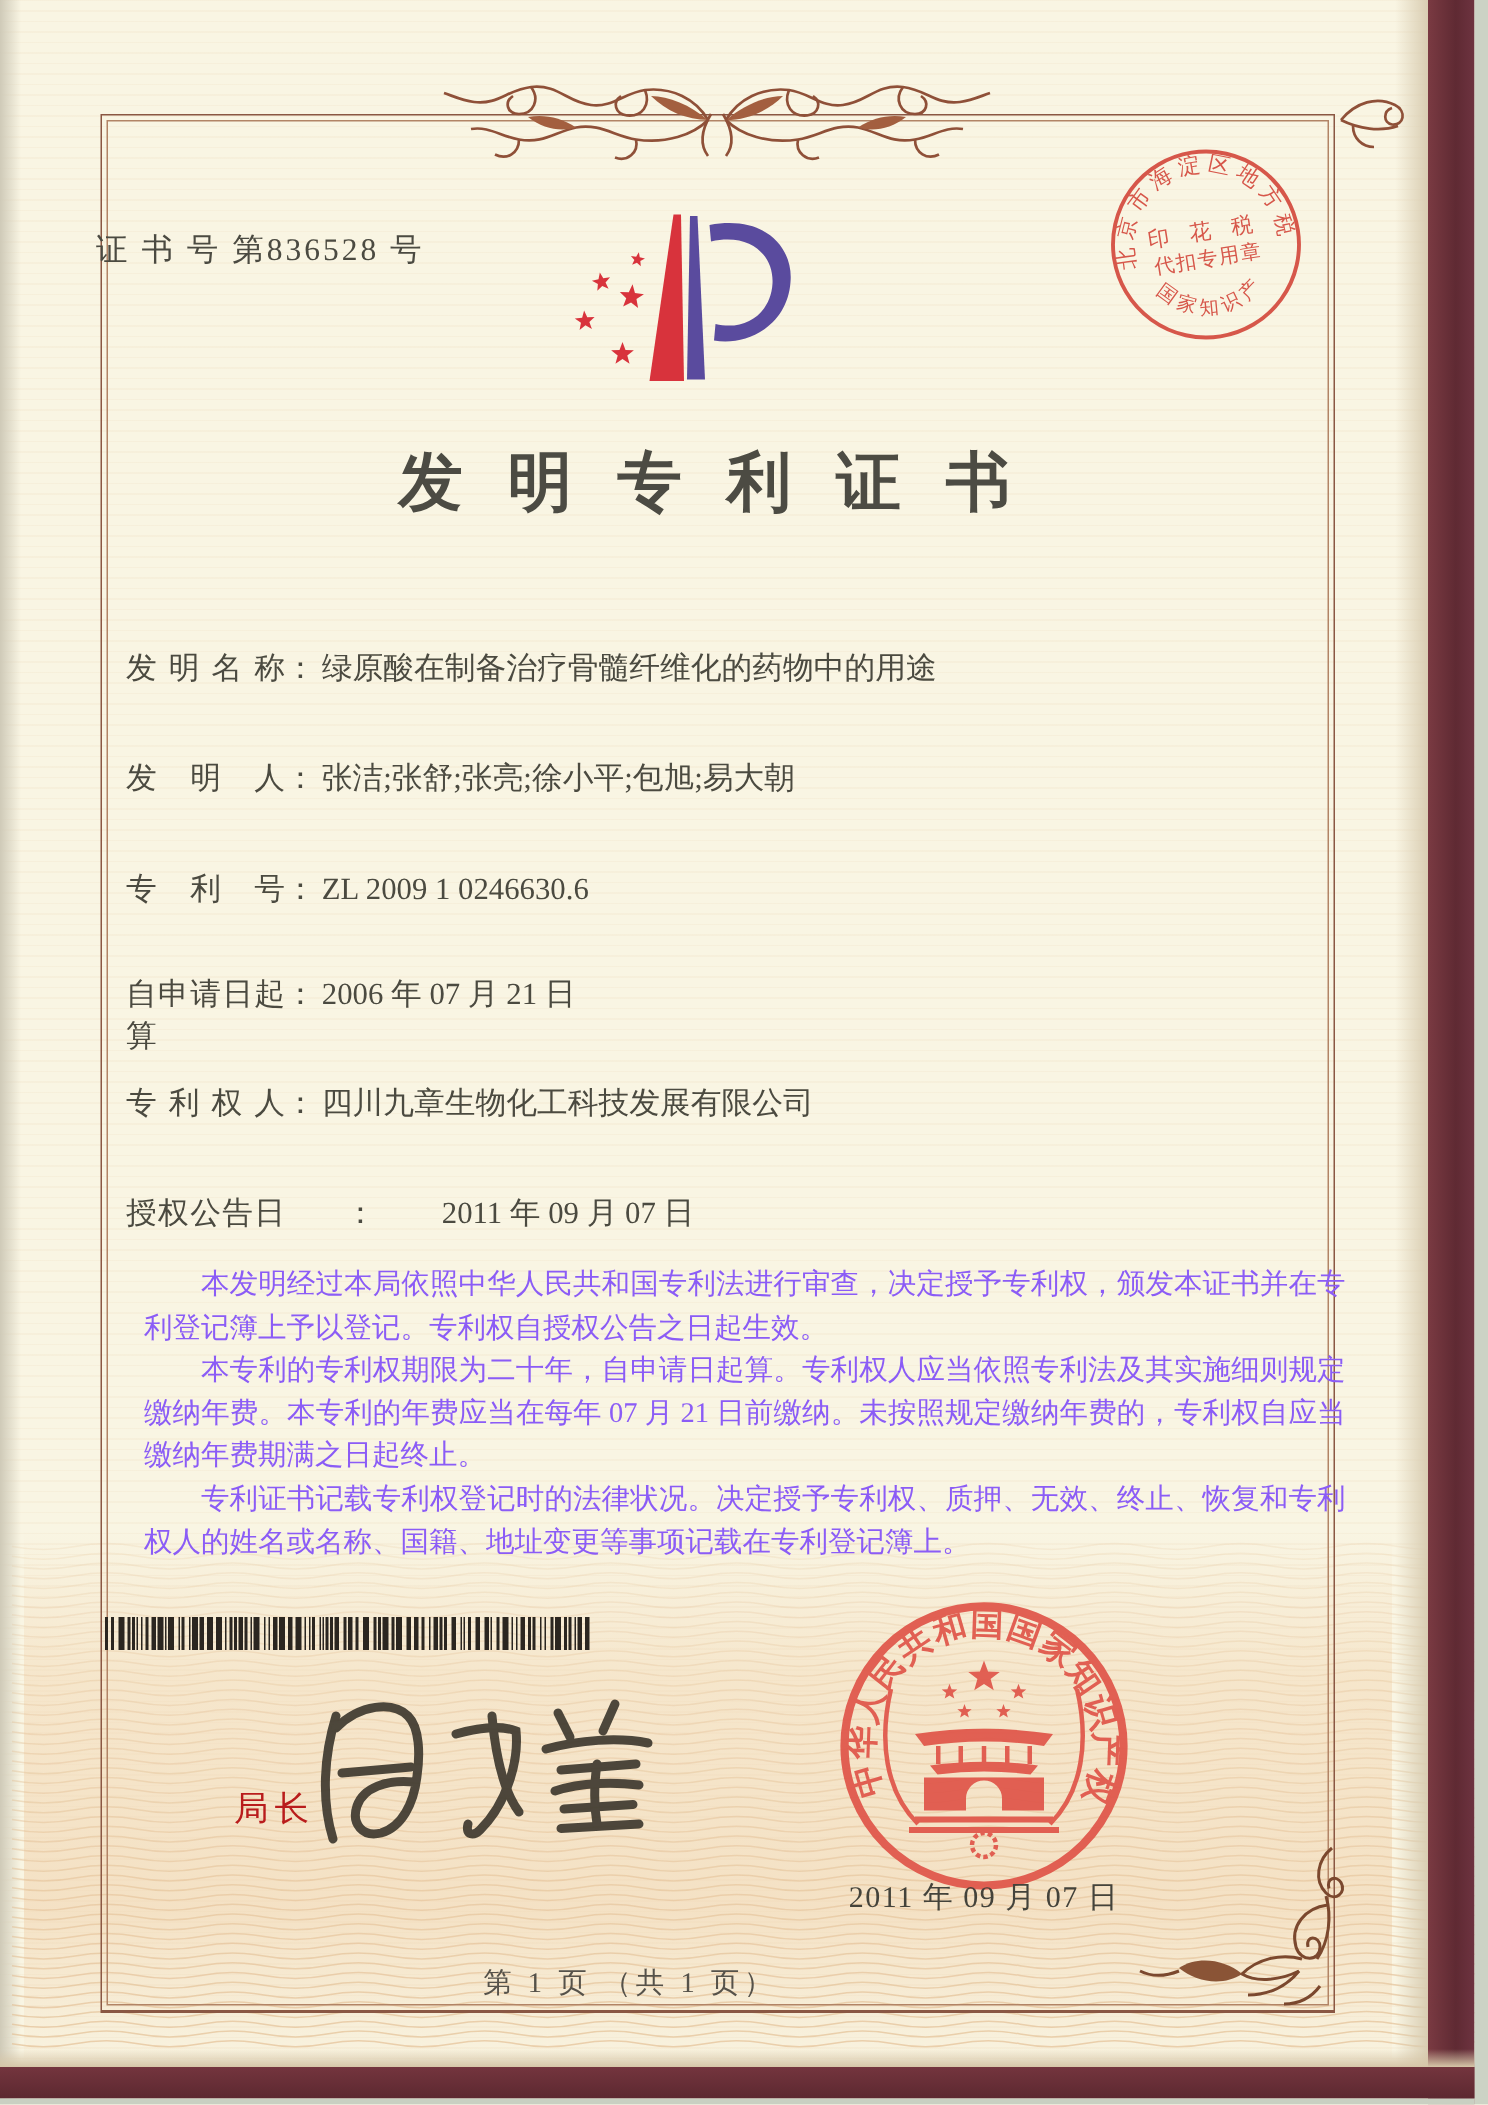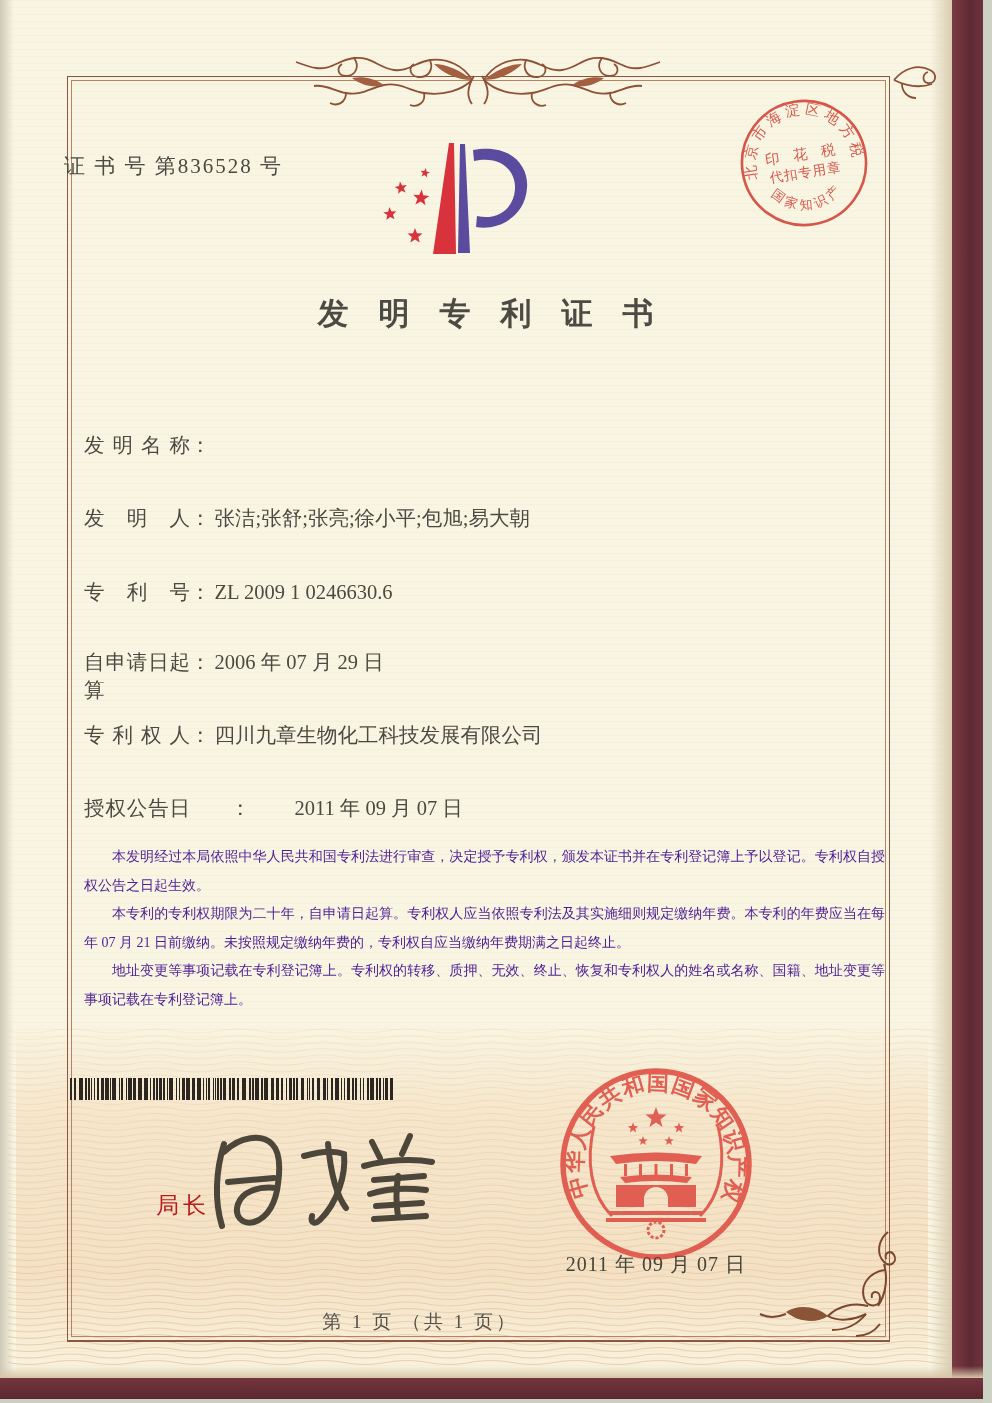--- a/index.html
+++ b/index.html
@@ -27,29 +27,29 @@
   
   .warm-zone{left:16px;top:1020px;width:912px;height:352px;
         background:linear-gradient(180deg,rgba(244,221,189,0),rgba(243,218,184,.55) 28%,rgba(241,212,176,.6) 72%,rgba(244,221,189,.1));}
   
   .frame-outer{left:67px;top:76px;width:821px;height:1263px;
         border:1.6px solid #8a5743;border-bottom-width:2.2px;}
   .frame-inner{position:absolute;inset:3px;border:1px solid #b28466;}
   
   .cert-no{left:64px;top:152px;font-size:21px;letter-spacing:2px;color:#4b4a41;white-space:pre;}
   
-  .title{left:75px;top:293px;width:821px;text-align:center;font-size:31px;font-weight:600;
+  .title{left:59px;top:293px;width:821px;text-align:center;font-size:43px;font-weight:600;
         color:#4c4b43;letter-spacing:30px;text-indent:30px;white-space:nowrap;}
   
   .frow{left:84px;width:800px;height:28px;display:flex;align-items:baseline;font-size:20.5px;color:#4b4a40;}
   .flabel{display:inline-block;width:106px;text-align:justify;text-align-last:justify;}
   .fcolon{margin-right:4px;}
   
-  .paras{left:84px;top:843px;width:801px;font-size:14px;line-height:28.6px;
-        text-align:justify;color:#4c1d95;}
+  .paras{left:96px;top:843px;width:801px;font-size:19px;line-height:28.6px;
+        text-align:justify;color:#8b5cf6;}
   .paras p{margin:0;text-indent:2em;}
   
   .barcode{left:70px;top:1078px;width:332px;height:22px;}
   .barcode span{position:absolute;top:0;bottom:0;background:#2b2620;}
   
   .sig-role{left:156px;top:1190px;font-size:23px;color:#b91c1c;letter-spacing:4px;}
   .sig-svg{left:196px;top:1122px;}
   
   .seal-svg{left:556px;top:1064px;opacity:.93;}
   .seal-date{left:546px;top:1251px;width:220px;text-align:center;font-size:20px;
@@ -199,51 +199,52 @@
     <text font-size="13" fill="#d44a3e" letter-spacing="3.4" font-family="Liberation Serif, DejaVu Serif, serif">
       <textPath href="#stampBot">国家知识产权局</textPath>
     </text>
     <text x="67" y="63" text-anchor="middle" font-size="14.5" fill="#d44a3e" letter-spacing="5">印 花 税</text>
     <text x="67" y="81" text-anchor="middle" font-size="13.5" fill="#d44a3e" letter-spacing="1">代扣专用章</text>
   </svg>
 
   <div class="abs frow" style="top:431px;">
     <span class="flabel">发 明 名 称</span>
       <span class="fcolon">：</span>
+    <span>绿原酸在制备治疗骨髓纤维化的药物中的用途</span>
   </div>
   <div class="abs frow" style="top:504px;">
     <span class="flabel">发 明 人</span>
       <span class="fcolon">：</span>
     <span>张洁;张舒;张亮;徐小平;包旭;易大朝</span>
   </div>
   <div class="abs frow" style="top:578px;">
     <span class="flabel">专 利 号</span>
       <span class="fcolon">：</span>
     <span>ZL 2009 1 0246630.6</span>
   </div>
   <div class="abs frow" style="top:648px;">
     <span class="flabel">自申请日起算</span>
       <span class="fcolon">：</span>
-    <span>2006 年 07 月 29 日</span>
+    <span>2006 年 07 月 21 日</span>
   </div>
   <div class="abs frow" style="top:721px;">
     <span class="flabel">专 利 权 人</span>
       <span class="fcolon">：</span>
     <span>四川九章生物化工科技发展有限公司</span>
   </div>
   <div class="abs frow" style="top:794px;gap:40px;">
     <span class="flabel">授权公告日</span>
       <span class="fcolon">：</span>
     <span>2011 年 09 月 07 日</span>
   </div>
 
   <div class="abs paras">
     <p>本发明经过本局依照中华人民共和国专利法进行审查，决定授予专利权，颁发本证书并在专利登记簿上予以登记。专利权自授权公告之日起生效。</p>
     <p>本专利的专利权期限为二十年，自申请日起算。专利权人应当依照专利法及其实施细则规定缴纳年费。本专利的年费应当在每年 07 月 21 日前缴纳。未按照规定缴纳年费的，专利权自应当缴纳年费期满之日起终止。</p>
-    <p>地址变更等事项记载在专利登记簿上。专利权的转移、质押、无效、终止、恢复和专利权人的姓名或名称、国籍、地址变更等事项记载在专利登记簿上。</p>
+    <p>专利证书记载专利权登记时的法律状况。决定授予专利权、质押、无效、终止、恢复和专利权人的姓名或名称、国籍、地址变更等事项记载在专利登记簿上。</p>
   </div>
 
   <div class="abs barcode">
       <span style="left:0px;width:2px"></span>
       <span style="left:4px;width:2px"></span>
       <span style="left:9px;width:4px"></span>
       <span style="left:15px;width:2px"></span>
       <span style="left:18px;width:2px"></span>
       <span style="left:21px;width:1px"></span>
       <span style="left:24px;width:1px"></span>

